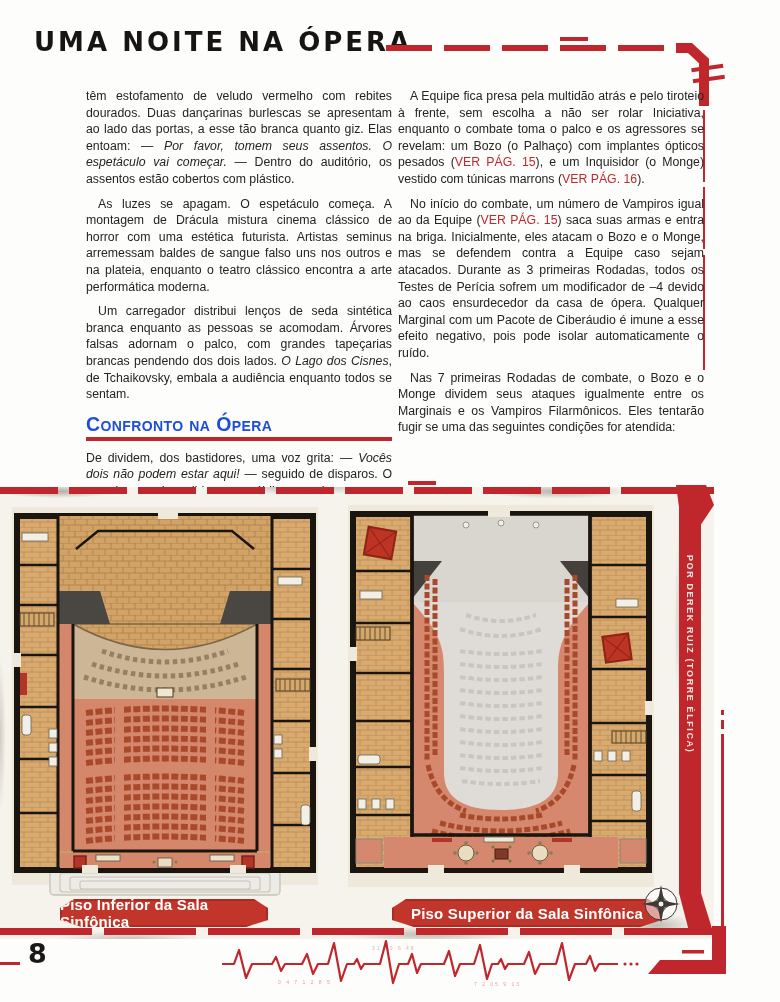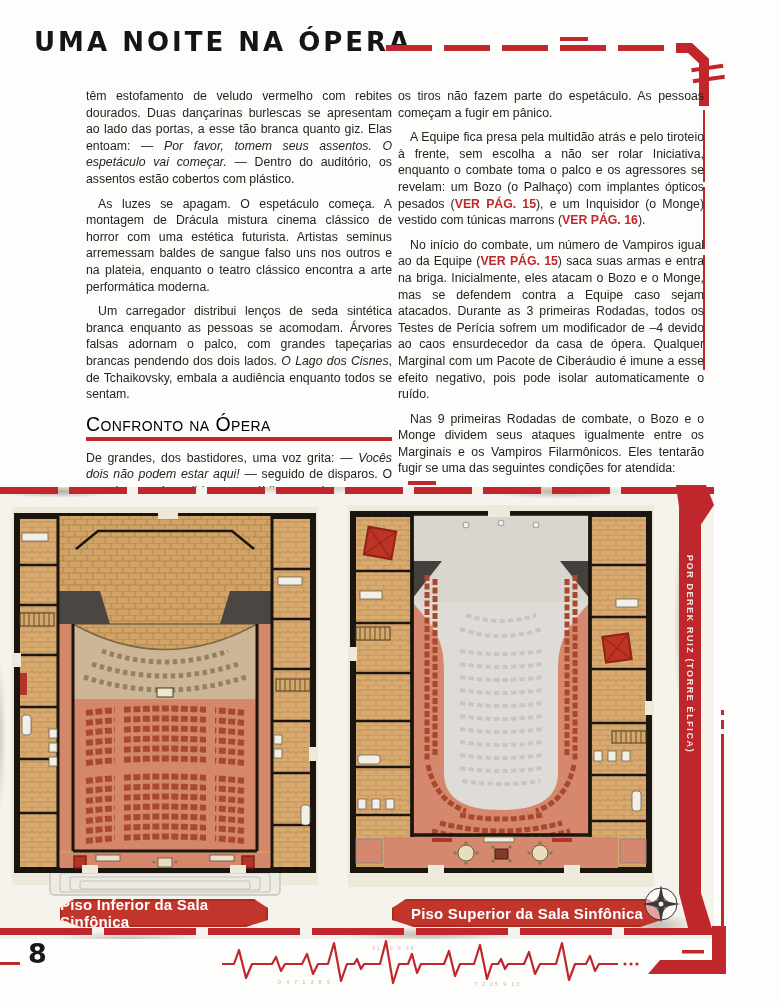--- a/index.html
+++ b/index.html
@@ -19,23 +19,23 @@
   .hdr-dash-top{position:absolute;left:560px;top:37px;width:28px;height:4px;background:#c0272d;}
   .hdr-corner{position:absolute;left:676px;top:34px;}
   
   .col{position:absolute;top:88px;width:306px;color:#262421;
     font-size:12.3px;line-height:16.6px;text-align:justify;}
   .col-left{left:86px;}
   .col-right{left:398px;}
   .col p{margin:0 0 8px 0;}
   .ind{text-indent:12px;}
   .it{font-style:italic;}
-  .ref{color:#c0272d;font-weight:bold;}
-  .sec-head{font-variant:small-caps;font-weight:normal;font-size:19.5px;
-    letter-spacing:.4px;color:#000000;margin:10px 0 0 0;line-height:22px;}
+  .ref{color:#c0272d;font-weight:normal;}
+  .sec-head{font-variant:small-caps;font-weight:bold;font-size:19.5px;
+    letter-spacing:.4px;color:#1d4ed8;margin:10px 0 0 0;line-height:22px;}
   .sec-rule{width:100%;height:4px;background:#c0272d;margin:2px 0 9px 0;}
   
   .map-panel{position:absolute;left:0;top:487px;width:714px;height:452px;background:#f6f3ec;}
   .map-panel::before{content:"";position:absolute;inset:0;pointer-events:none;
     background-image:
       radial-gradient(ellipse 90px 10px at 8% 1%,rgba(110,102,92,.5),transparent 65%),
       radial-gradient(ellipse 130px 12px at 42% 0%,rgba(110,102,92,.4),transparent 65%),
       radial-gradient(ellipse 110px 11px at 78% 1%,rgba(110,102,92,.45),transparent 65%),
       radial-gradient(ellipse 110px 13px at 18% 100%,rgba(110,102,92,.35),transparent 65%),
       radial-gradient(ellipse 130px 12px at 60% 99%,rgba(110,102,92,.4),transparent 65%),
@@ -87,28 +87,27 @@
   </g>
   <path d="M28 76 V336" stroke="#c0272d" stroke-width="2" stroke-dasharray="72 5 62 6 200"></path>
 </svg>
 
 <div class="col col-left">
   <p><span>têm estofamento de veludo vermelho com rebites dourados. Duas dançarinas burlescas se apresentam ao lado das portas, a esse tão branca quanto giz. Elas entoam: — </span><span class="it">Por favor, tomem seus assentos. O espetáculo vai começar.</span><span> — Dentro do auditório, os assentos estão cobertos com plástico.</span></p>
   <p class="ind">As luzes se apagam. O espetáculo começa. A montagem de Drácula mistura cinema clássico de horror com uma estética futurista. Artistas seminus arremessam baldes de sangue falso uns nos outros e na plateia, enquanto o teatro clássico encontra a arte performática moderna.</p>
   <p class="ind"><span>Um carregador distribui lenços de seda sintética branca enquanto as pessoas se acomodam. Árvores falsas adornam o palco, com grandes tapeçarias brancas pendendo dos dois lados. </span><span class="it">O Lago dos Cisnes</span><span>, de Tchaikovsky, embala a audiência enquanto todos se sentam.</span></p>
   <h2 class="sec-head">Confronto na Ópera</h2>
   <div class="sec-rule"></div>
-  <p><span>De grandes, dos bastidores, uma voz grita: — </span><span class="it">Vocês dois não podem estar aqui!</span><span> — seguido de disparos. O caos irrompe à medida que o público percebe que</span></p>
+  <p><span>De dividem, dos bastidores, uma voz grita: — </span><span class="it">Vocês dois não podem estar aqui!</span><span> — seguido de disparos. O caos irrompe à medida que o público percebe que</span></p>
 </div>
 
 <div class="col col-right">
-  <p>os tiros não fazem parte do espetáculo. As pessoas começam a fugir em pânico.</p>
   <p class="ind"><span>A Equipe fica presa pela multidão atrás e pelo tiroteio à frente, sem escolha a não ser rolar Iniciativa, enquanto o combate toma o palco e os agressores se revelam: um Bozo (o Palhaço) com implantes ópticos pesados (</span><span class="ref">VER PÁG. 15</span><span>), e um Inquisidor (o Monge) vestido com túnicas marrons (</span><span class="ref">VER PÁG. 16</span><span>).</span></p>
   <p class="ind"><span>No início do combate, um número de Vampiros igual ao da Equipe (</span><span class="ref">VER PÁG. 15</span><span>) saca suas armas e entra na briga. Inicialmente, eles atacam o Bozo e o Monge, mas se defendem contra a Equipe caso sejam atacados. Durante as 3 primeiras Rodadas, todos os Testes de Perícia sofrem um modificador de –4 devido ao caos ensurdecedor da casa de ópera. Qualquer Marginal com um Pacote de Ciberáudio é imune a esse efeito negativo, pois pode isolar automaticamente o ruído.</span></p>
-  <p class="ind">Nas 9 primeiras Rodadas de combate, o Bozo e o Monge dividem seus ataques igualmente entre os Marginais e os Vampiros Filarmônicos. Eles tentarão fugir se uma das seguintes condições for atendida:</p>
+  <p class="ind">Nas 7 primeiras Rodadas de combate, o Bozo e o Monge dividem seus ataques igualmente entre os Marginais e os Vampiros Filarmônicos. Eles tentarão fugir se uma das seguintes condições for atendida:</p>
 </div>
 
 <div class="map-panel">
   <div class="panel-bar-top">
     <div class="panel-bar-top-dash"></div>
   </div>
 
   <svg class="map-svg-lower" width="306" height="390" viewBox="0 0 306 390">
     <defs>
       <pattern id="wd1" width="16" height="10" patternUnits="userSpaceOnUse">

